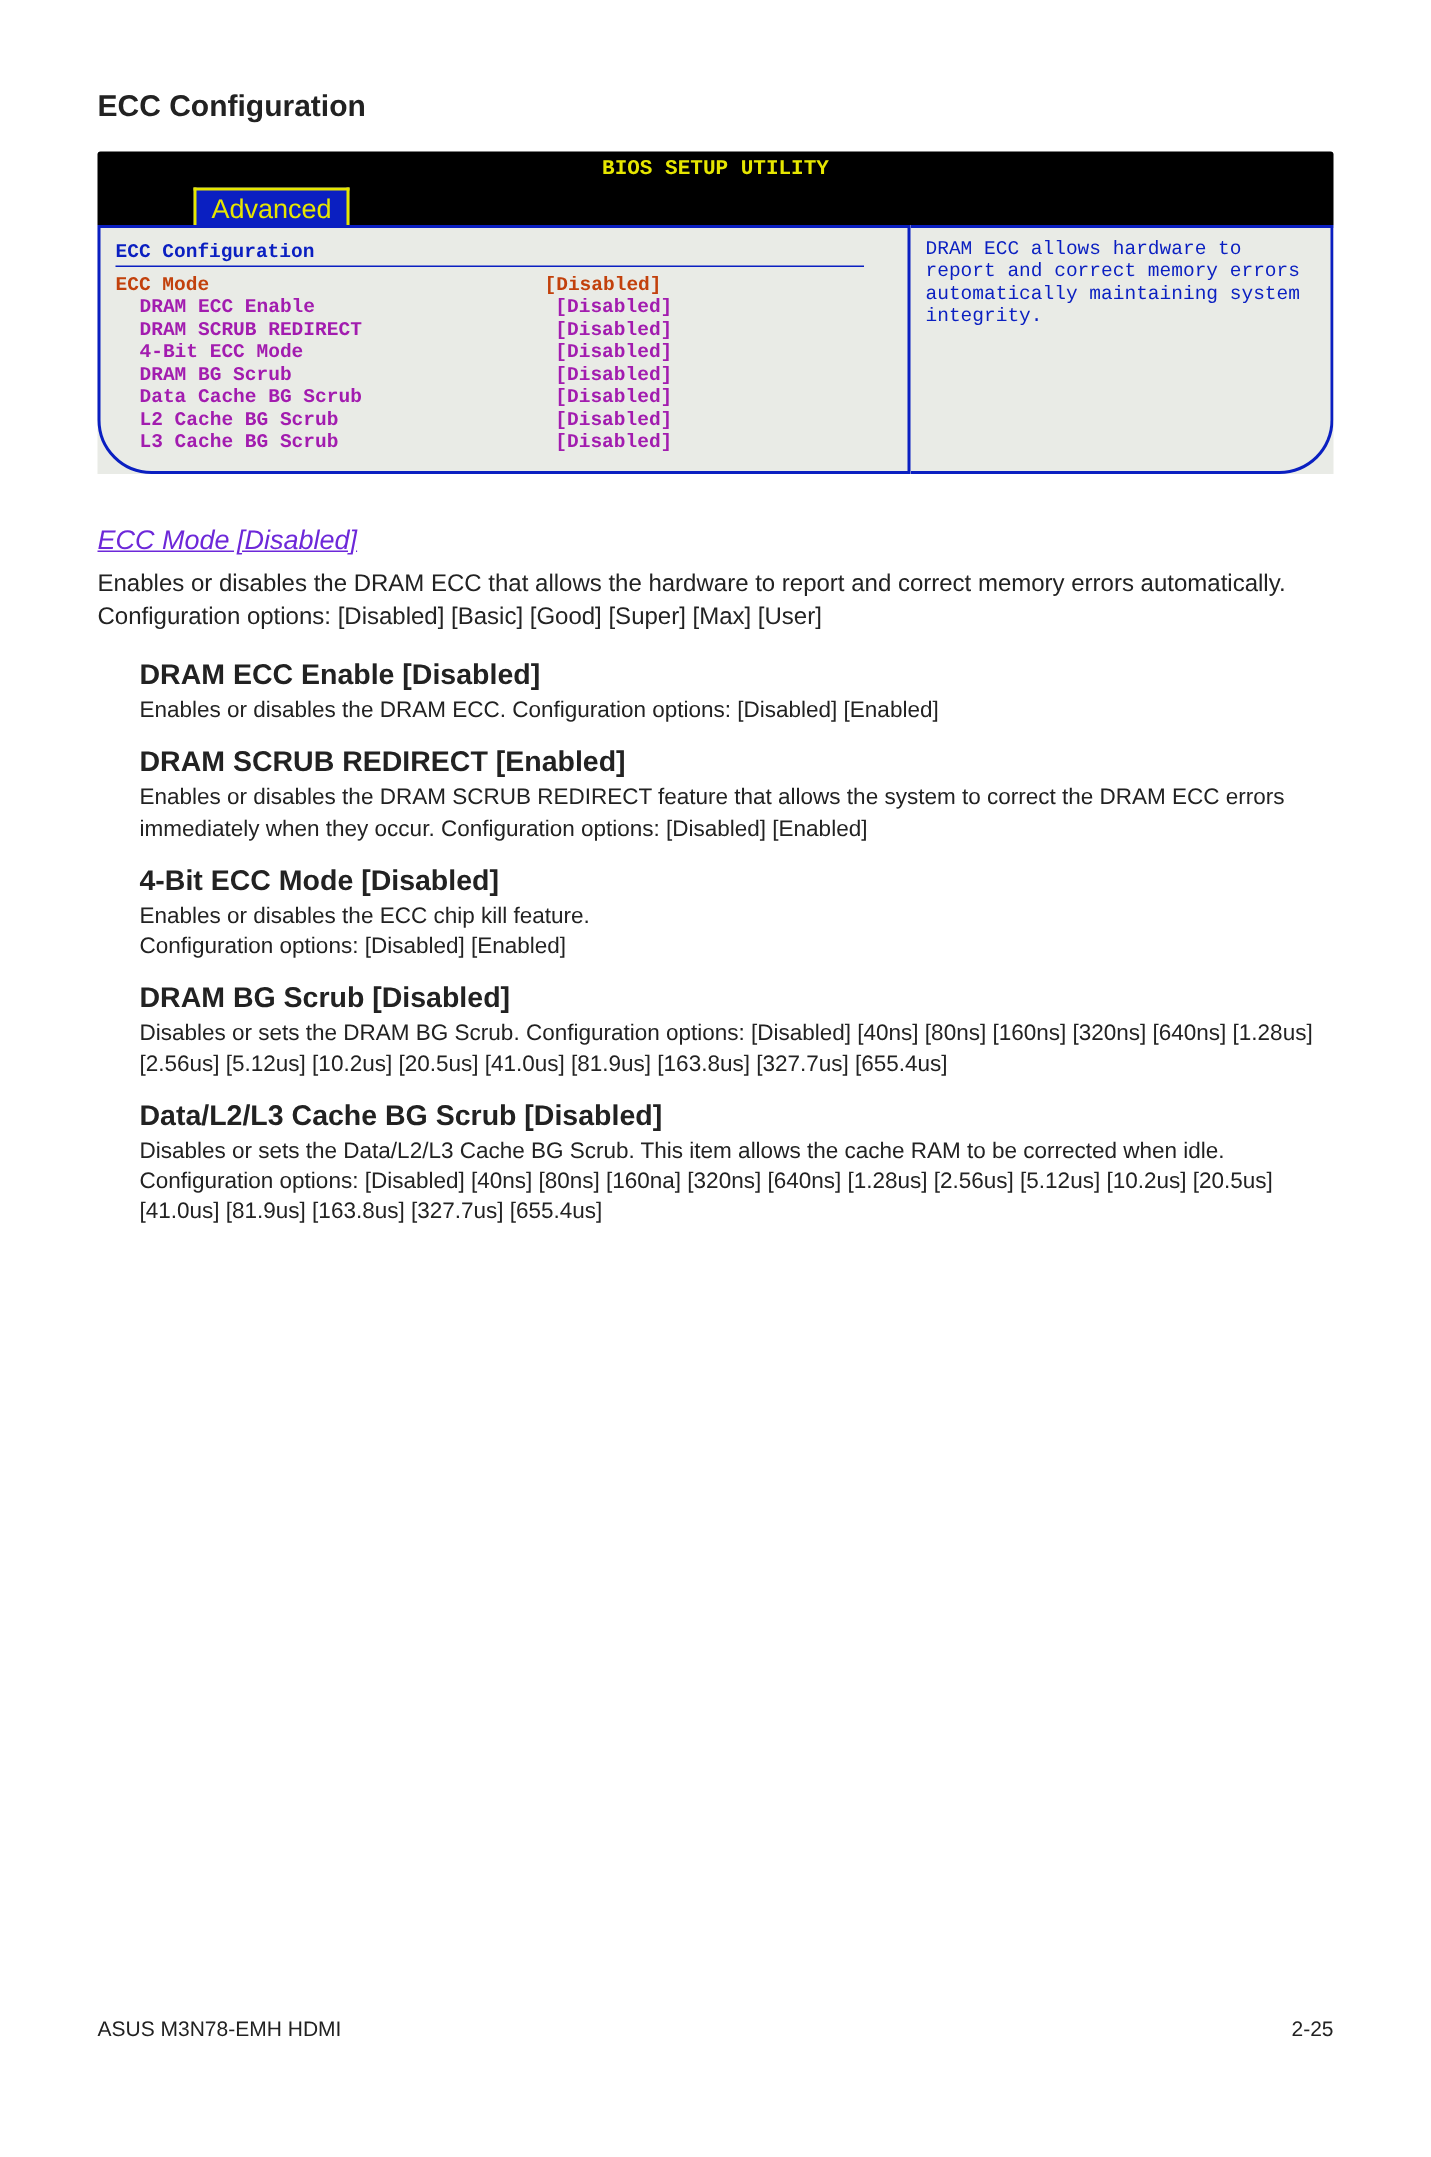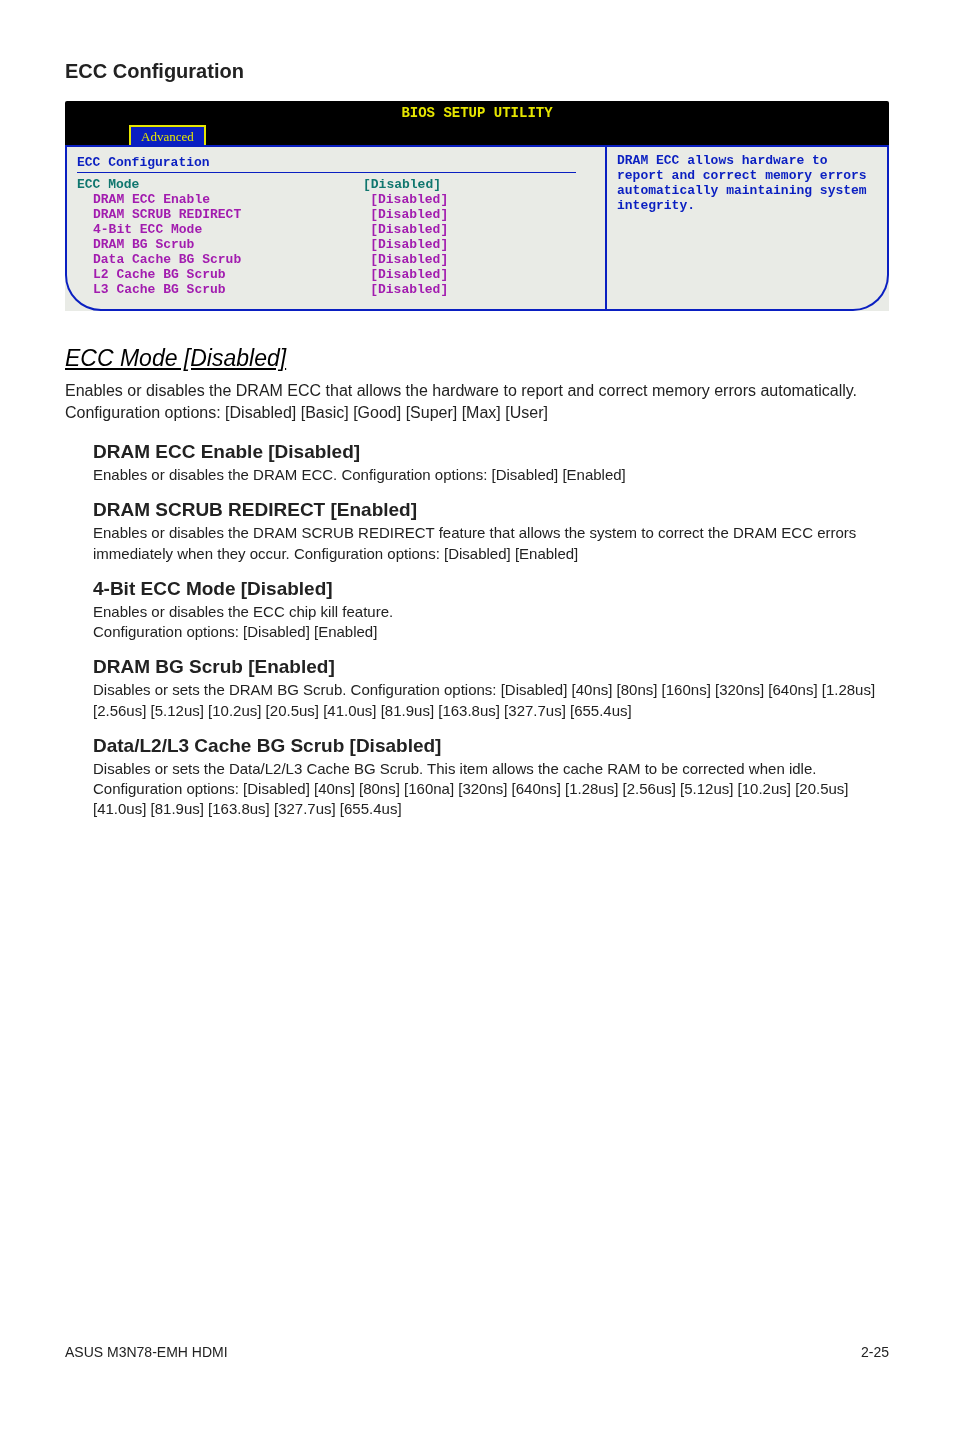--- a/index.html
+++ b/index.html
@@ -38,22 +38,22 @@
     font-weight: bold;
     font-size: 14px;
     text-align: center;
     padding-bottom: 2px;
   }
   .bios-tabs {
     display: flex;
   }
   .bios-tab {
     color: #e6e600;
-    font-family: Liberation Serif, serif;
-    font-size: 13px;
+    font-family: Liberation Sans, sans-serif;
+    font-size: 18px;
     padding: 2px 10px;
     border: 2px solid #e6e600;
     border-bottom: none;
     background: #0a1fc1;
     margin-left: 60px;
     position: relative;
     top: 2px;
   }
   .bios-body {
     display: flex;
@@ -72,21 +72,21 @@
   }
   .bios-right {
     flex: 1;
     border: 2px solid #0a1fc1;
     border-left: none;
     border-top: 2px solid #0a1fc1;
     padding: 6px 10px 12px 10px;
     background: #e9ebe6;
     border-bottom-right-radius: 36px;
     color: #0a1fc1;
-    font-weight: bold;
+    font-weight: normal;
   }
   .bios-heading {
     color: #0a1fc1;
     font-weight: bold;
     padding: 2px 0 2px 0;
     border-bottom: 1px solid #0a1fc1;
     margin-bottom: 4px;
     width: 96%;
   }
   .bios-row {
@@ -95,35 +95,35 @@
   .bios-row .bcell1 {
     width: 55%;
     white-space: pre;
   }
   .bios-row .bcell2 {
     width: 45%;
     white-space: pre;
   }
   .bios-row.sel .bcell1,
   .bios-row.sel .bcell2 {
-    color: #0f766e;
+    color: #c2410c;
     font-weight: bold;
   }
   .bios-row.sub {
     color: #a21caf;
     font-weight: bold;
   }
   .bios-row.sub .bcell1 { padding-left: 16px; }
   h3.italic {
     font-style: italic;
     font-weight: normal;
     text-decoration: underline;
-    font-size: 23px;
+    font-size: 18px;
     margin: 10px 0 4px 0;
-    color: #000000;
+    color: #6d28d9;
   }
   p.body {
     font-size: 16px;
     margin: 4px 0 18px 0;
     color: #222;
     line-height: 1.35;
   }
   .sub-block {
     margin-left: 28px;
     margin-bottom: 14px;
@@ -215,21 +215,21 @@
       <div class="sub-block">
         <div class="sub-title">DRAM SCRUB REDIRECT [Enabled]</div>
         <div class="sub-body" style="white-space: pre-line;">Enables or disables the DRAM SCRUB REDIRECT feature that allows the system to correct the DRAM ECC errors immediately when they occur. Configuration options: [Disabled] [Enabled]</div>
       </div>
       <div class="sub-block">
         <div class="sub-title">4-Bit ECC Mode [Disabled]</div>
         <div class="sub-body" style="white-space: pre-line;">Enables or disables the ECC chip kill feature.
 Configuration options: [Disabled] [Enabled]</div>
       </div>
       <div class="sub-block">
-        <div class="sub-title">DRAM BG Scrub [Enabled]</div>
+        <div class="sub-title">DRAM BG Scrub [Disabled]</div>
         <div class="sub-body" style="white-space: pre-line;">Disables or sets the DRAM BG Scrub. Configuration options: [Disabled] [40ns] [80ns] [160ns] [320ns] [640ns] [1.28us] [2.56us] [5.12us] [10.2us] [20.5us] [41.0us] [81.9us] [163.8us] [327.7us] [655.4us]</div>
       </div>
       <div class="sub-block">
         <div class="sub-title">Data/L2/L3 Cache BG Scrub [Disabled]</div>
         <div class="sub-body" style="white-space: pre-line;">Disables or sets the Data/L2/L3 Cache BG Scrub. This item allows the cache RAM to be corrected when idle. Configuration options: [Disabled] [40ns] [80ns] [160na] [320ns] [640ns] [1.28us] [2.56us] [5.12us] [10.2us] [20.5us] [41.0us] [81.9us] [163.8us] [327.7us] [655.4us]</div>
       </div>
     </div>
 
   <div class="footer">
     <span>ASUS M3N78-EMH HDMI</span>

